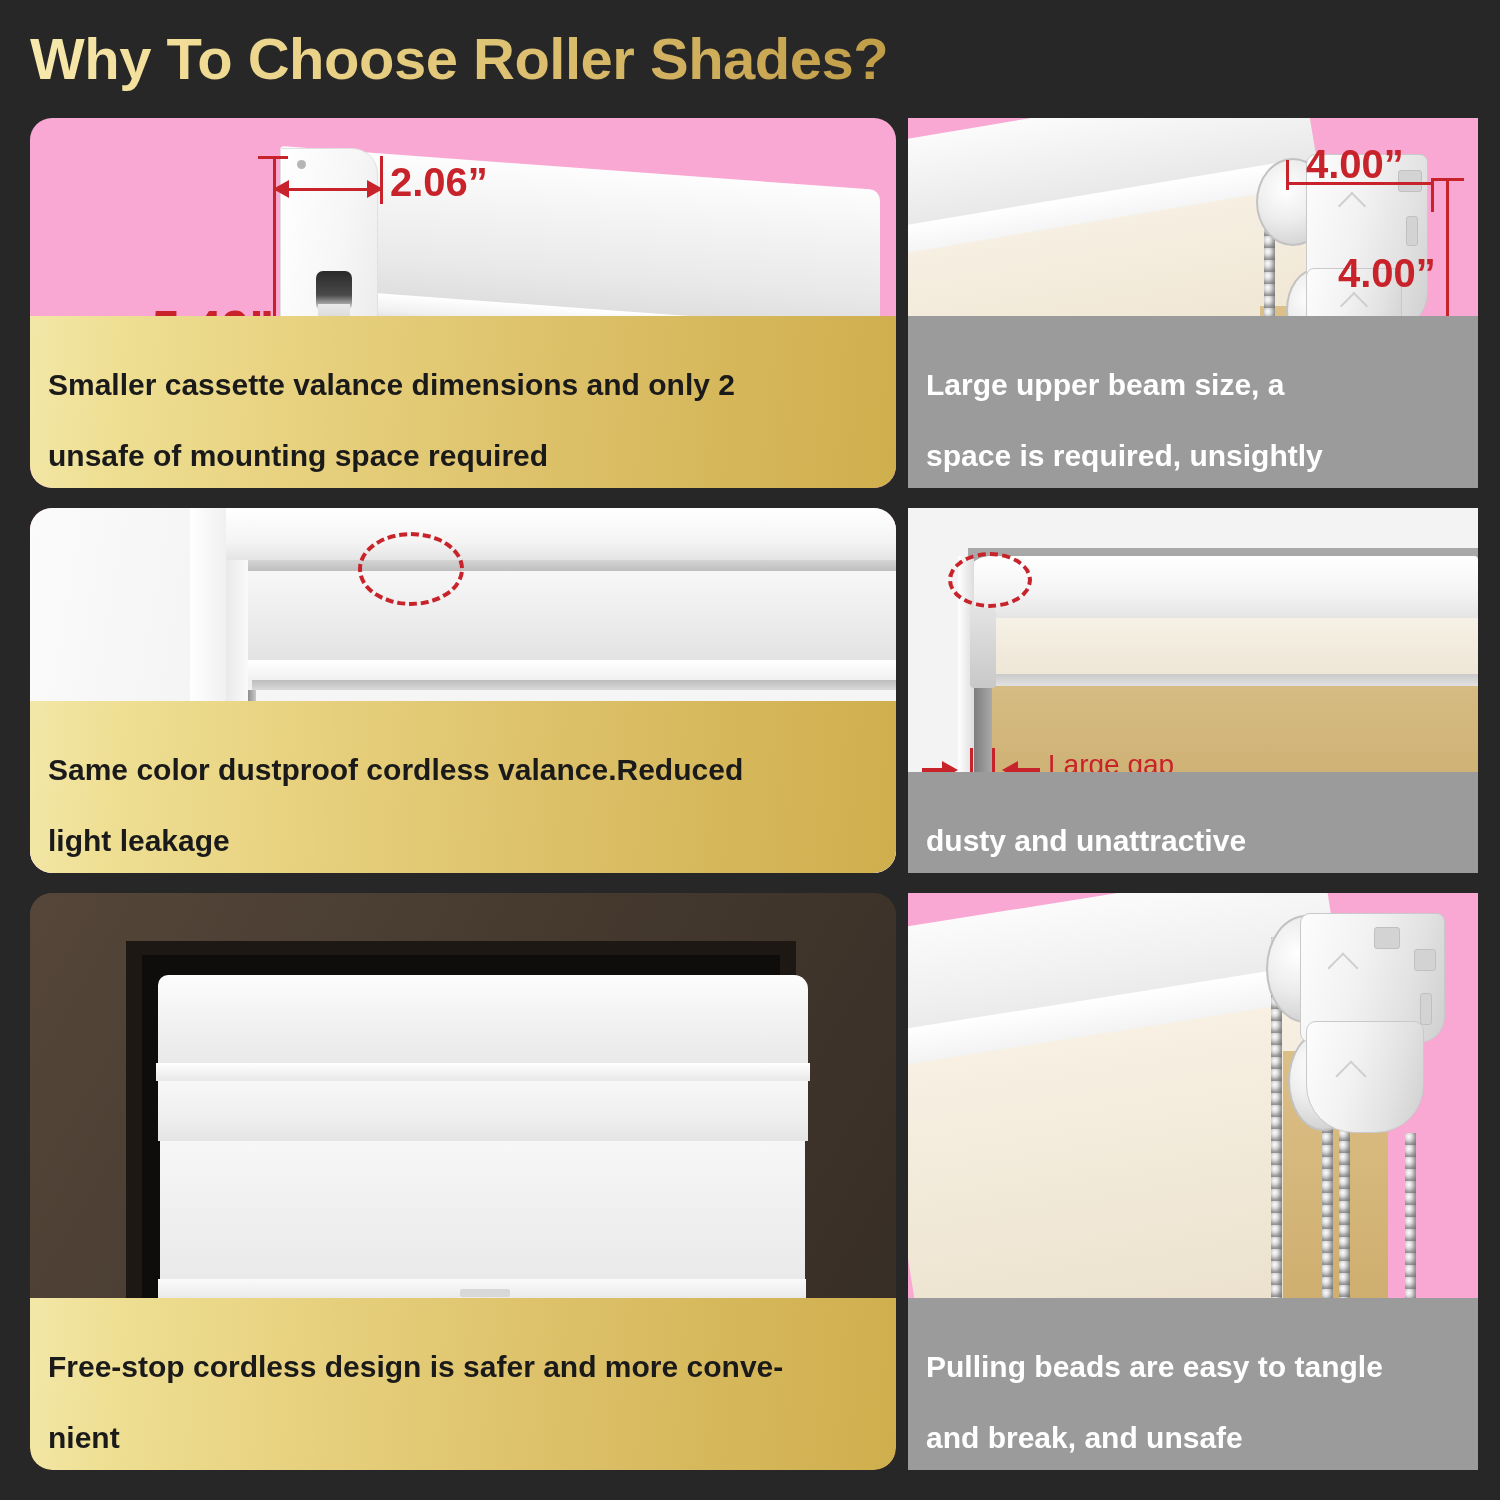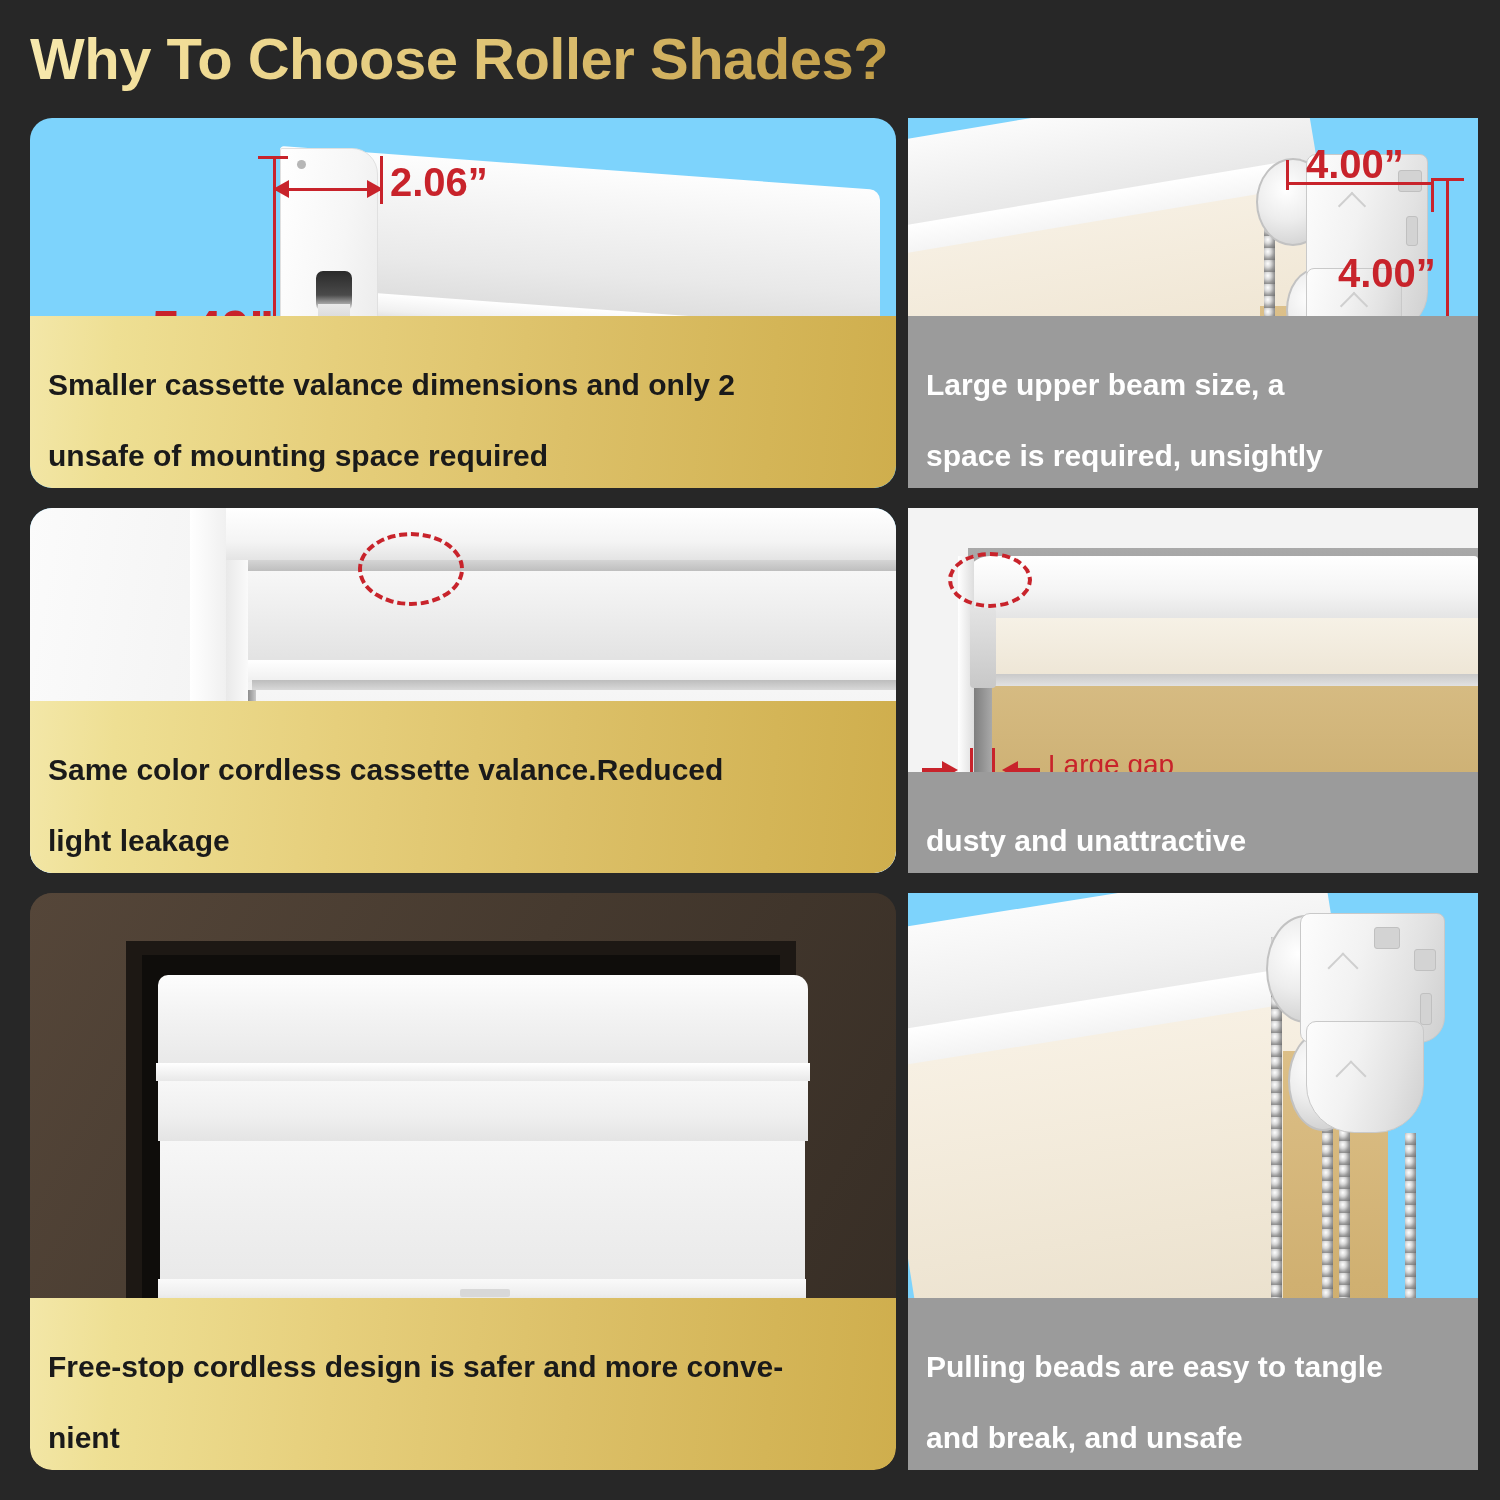--- a/index.html
+++ b/index.html
@@ -38,21 +38,21 @@
   
   #grid { position: absolute; left: 0; top: 0; width: 1500px; height: 1500px; }
 
   .panel { position: absolute; overflow: hidden; }
   .panel.good { border-radius: 22px; }
   .panel.bad  { border-radius: 0; }
 
   .photo {
     position: absolute;
     left: 0; top: 0; right: 0; bottom: 0;
-    background: #7dd3fc;
+    background: #f9a8d4;
     overflow: hidden;
   }
 
   
   .caption {
     position: absolute;
     left: 0; right: 0; bottom: 0;
     padding: 14px 18px 16px 18px;
     font-size: 30px;
     font-weight: bold;
@@ -310,21 +310,21 @@
 
       <div class="arrow-stem" style="left:206px;top:228px;width:22px;"></div>
       <div class="arrow-r" style="left:222px;top:221px;"></div>
       <div class="tick-v" style="left:242px;top:210px;height:34px;"></div>
       <div class="arrow-l" style="left:252px;top:221px;"></div>
       <div class="arrow-stem" style="left:266px;top:228px;width:24px;"></div>
       <div class="gap-label" style="left:296px;top:210px;">smaller gap</div>
     </div>
 
     <div class="caption good">
-      <span class="ln">Same color cordless cassette valance.Reduced</span>
+      <span class="ln">Same color dustproof cordless valance.Reduced</span>
       <span class="ln">light leakage</span>
     </div>
   </div>
 
   <div class="panel bad" style="left:908px; top:508px; width:570px; height:365px;">
     <div class="photo">
       <div style="position:absolute;left:0;top:0;width:100%;height:100%;background:#f3f3f3;"></div>
 
       <div style="position:absolute;left:60px;top:40px;width:510px;height:62px;
                   background:linear-gradient(180deg,#a9a9a9,#9a9a9a);"></div>

